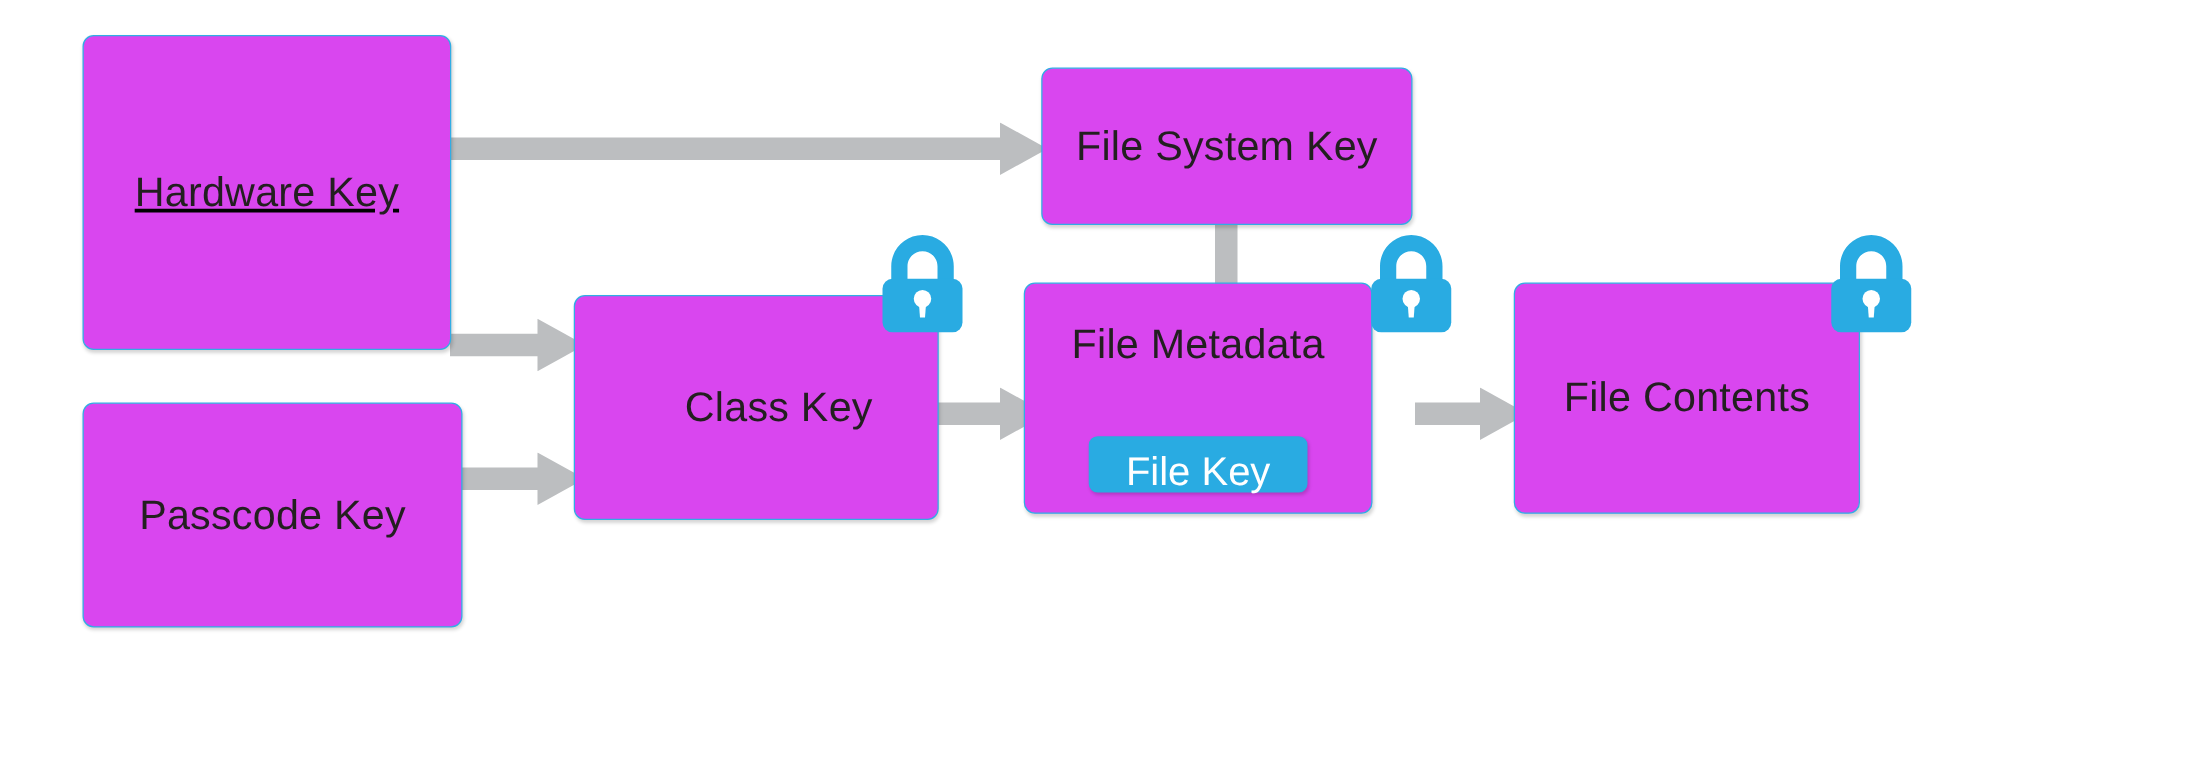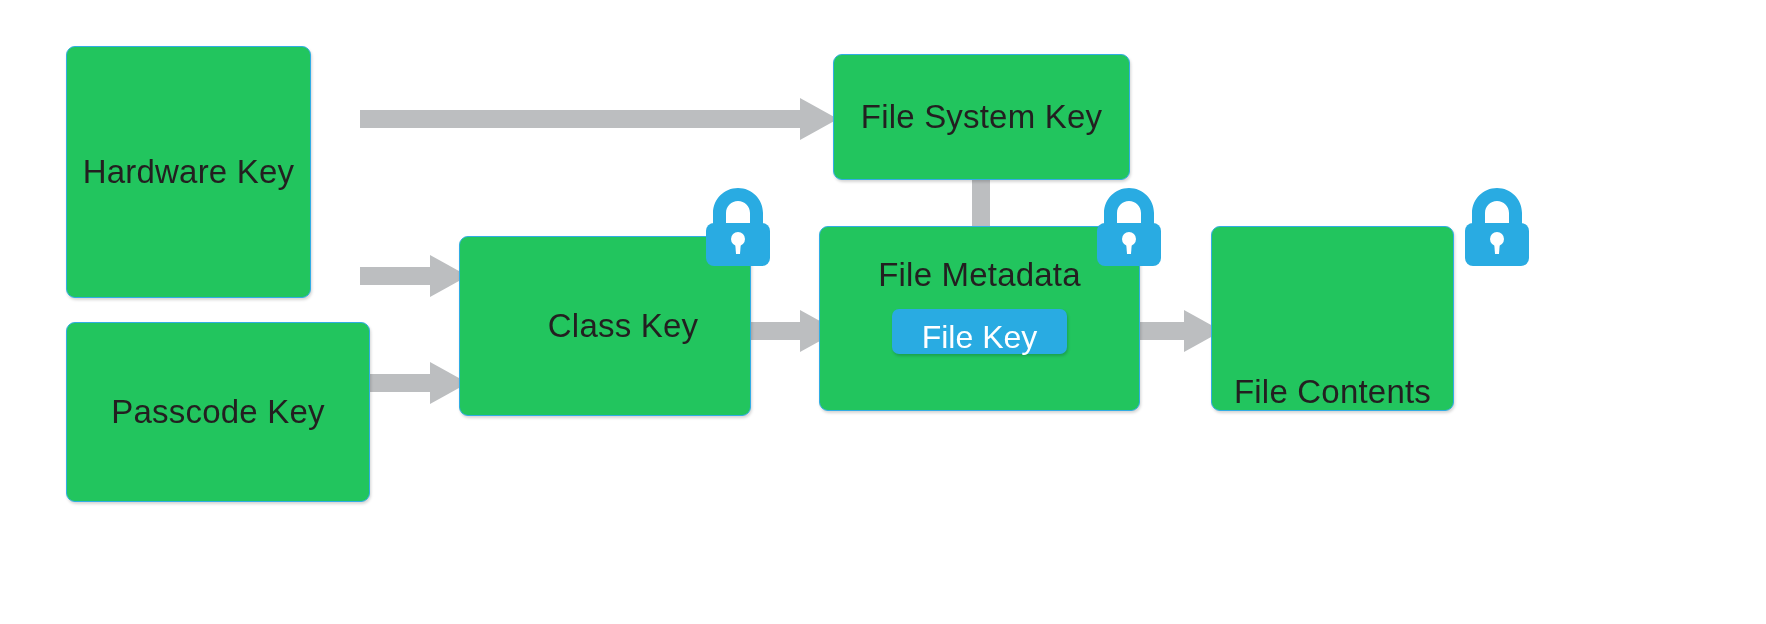--- a/index.html
+++ b/index.html
@@ -16,21 +16,21 @@
   #diagram {
     position: relative;
     width: 1766px;
     height: 624px;
   }
 
   
   .node {
     position: absolute;
     box-sizing: border-box;
-    background: #22c55e;
+    background: #d946ef;
     border: 1.5px solid #31ade4;
     border-radius: 9px;
     box-shadow: 1px 2px 3px rgba(0,0,0,0.17);
     display: flex;
     align-items: center;
     justify-content: center;
     z-index: 2;
   }
   .node-label {
     color: #231f20;
@@ -120,42 +120,42 @@
     </svg>
   </div>
 
   <div class="arrow" style="left:1132px; top:310px; width:90px; height:42px;">
     <svg width="90" height="42" viewBox="0 0 90 42">
       <rect x="0" y="12" width="60" height="18" fill="#bcbec0"></rect>
       <polygon points="52,0 90,21 52,42" fill="#bcbec0"></polygon>
     </svg>
   </div>
 
-  <div class="node" style="left:66px; top:46px; width:245px; height:252px;">
+  <div class="node" style="left:66px; top:28px; width:295px; height:252px;text-decoration:underline;">
     <span class="node-label">Hardware Key</span>
   </div>
 
   <div class="node" style="left:66px; top:322px; width:304px; height:180px;align-items:center;">
     <span class="node-label">Passcode Key</span>
   </div>
 
   <div class="node" style="left:459px; top:236px; width:292px; height:180px;padding-left:36px;">
     <span class="node-label">Class Key</span>
   </div>
 
   <div class="node" style="left:833px; top:54px; width:297px; height:126px;">
     <span class="node-label">File System Key</span>
   </div>
 
-  <div class="node stacked" style="left:819px; top:226px; width:321px; height:185px;">
+  <div class="node stacked" style="left:819px; top:226px; width:279px; height:185px;gap:40px;">
     <span class="node-label">File Metadata</span>
     <div class="pill">File Key</div>
   </div>
 
-  <div class="node" style="left:1211px; top:226px; width:243px; height:185px;align-items:flex-end;">
+  <div class="node" style="left:1211px; top:226px; width:277px; height:185px;">
     <span class="node-label">File Contents</span>
   </div>
 
   <div class="lock" style="left:705px; top:188px; width:66px; height:78px;">
     <svg width="66" height="78" viewBox="0 0 66 78">
       <path d="M33 0 C19.2 0 8 11.2 8 25 L8 40 L21 40 L21 25
                C21 18.4 26.4 13 33 13 C39.6 13 45 18.4 45 25
                L45 40 L58 40 L58 25 C58 11.2 46.8 0 33 0 Z" fill="#29abe2"></path>
       <rect x="1" y="35" width="64" height="43" rx="8" ry="8" fill="#29abe2"></rect>
       <circle cx="33" cy="51" r="7" fill="#ffffff"></circle>

